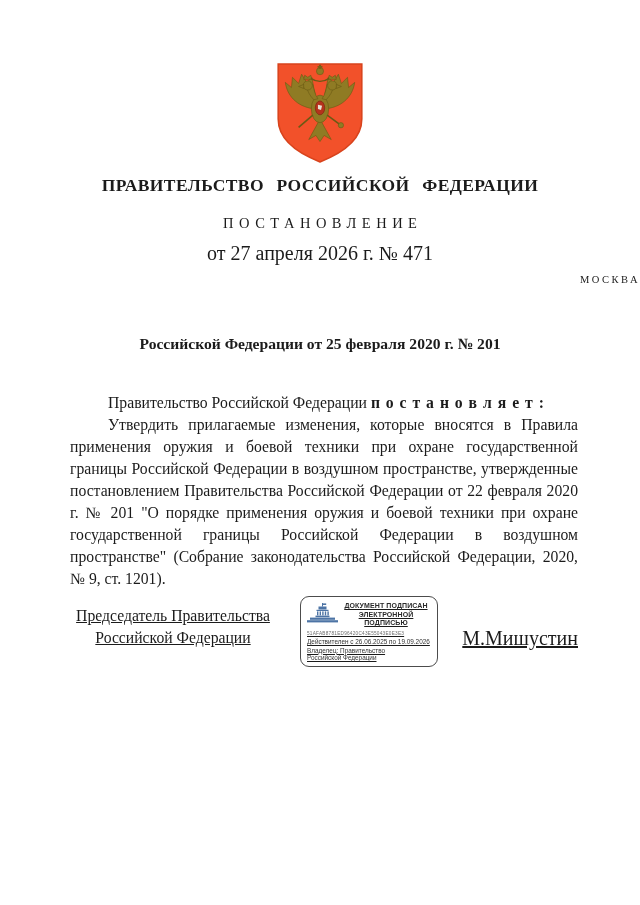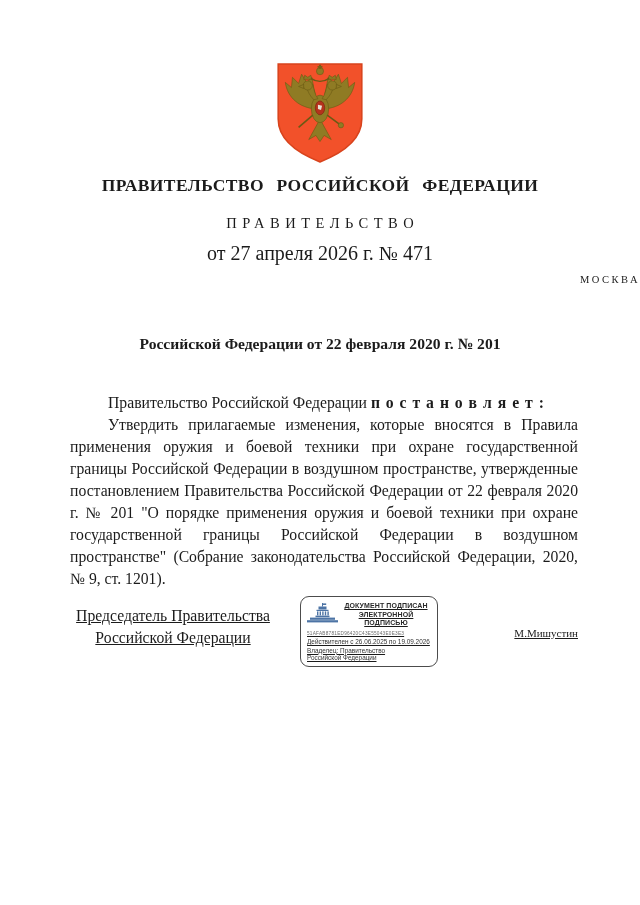--- a/index.html
+++ b/index.html
@@ -129,21 +129,21 @@
   .stamp-owner {
     margin-top: 1.5px;
     font-size: 6.4px;
     color: #333333;
     width: 102px;
     line-height: 7.5px;
   }
   .signer-name {
     margin-left: auto;
     padding-top: 31px;
-    font-size: 11px;
+    font-size: 20px;
     white-space: nowrap;
   }
 </style>
 </head>
 <body>
 
 <div class="page">
 
   <div class="emblem">
     <svg width="90" height="102" viewBox="0 0 88 100" xmlns="http://www.w3.org/2000/svg">
@@ -181,26 +181,26 @@
         <path d="M51,52 L63,61" fill="none" stroke-width="1.6"></path>
         <circle cx="64.5" cy="62" r="2.6"></circle>
       </g>
 
       <ellipse cx="44" cy="45" rx="4.6" ry="6.8" fill="#b5321c" stroke="#7c1f0f" stroke-width="0.6"></ellipse>
       <path d="M42,42 L46,43 L45,47 L42,46 Z" fill="#e8e2d2" stroke="none"></path>
     </svg>
   </div>
 
   <div class="org-title">ПРАВИТЕЛЬСТВО РОССИЙСКОЙ ФЕДЕРАЦИИ</div>
-  <div class="doc-type">ПРАВИТЕЛЬСТВО</div>
+  <div class="doc-type">ПОСТАНОВЛЕНИЕ</div>
   <div class="date-line">от 27 апреля 2026 г. № 471</div>
   <div class="city-line">МОСКВА</div>
 
   <div class="doc-title">
-    <div>Российской Федерации от 22 февраля 2020 г. № 201</div>
+    <div>Российской Федерации от 25 февраля 2020 г. № 201</div>
   </div>
 
   <div class="body-block">
     <p><span>Правительство Российской Федерации </span><span class="preamble-bold">п о с т а н о в л я е т :</span></p>
     <p>Утвердить прилагаемые изменения, которые вносятся в Правила применения оружия и боевой техники при охране государственной границы Российской Федерации в воздушном пространстве, утвержденные постановлением Правительства Российской Федерации от 22 февраля 2020 г. № 201 "О порядке применения оружия и боевой техники при охране государственной границы Российской Федерации в воздушном пространстве" (Собрание законодательства Российской Федерации, 2020, № 9, ст. 1201).</p>
   </div>
 
   <div class="signature-row">
     <div class="signer-title">
       <div>Председатель Правительства</div>

